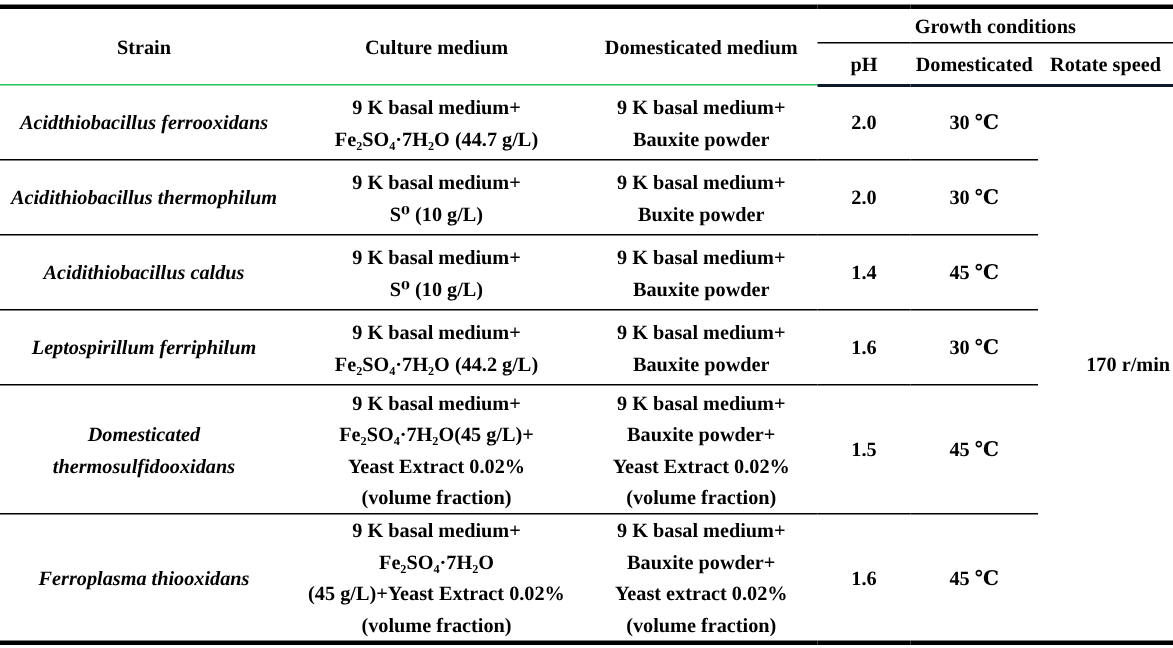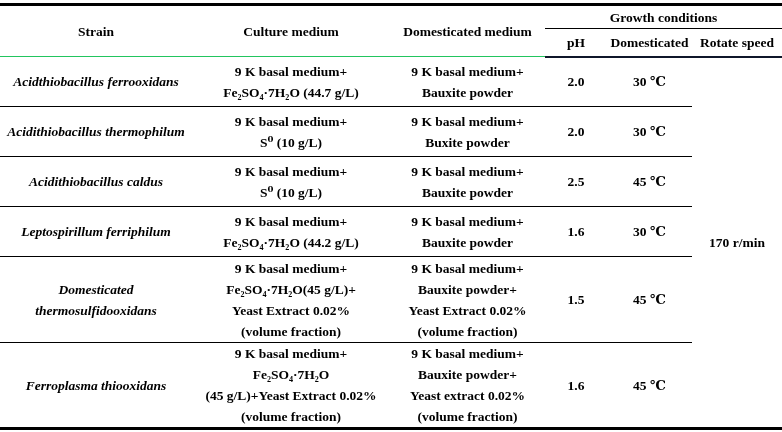--- a/index.html
+++ b/index.html
@@ -37,21 +37,21 @@
     font-weight: bold;
     overflow: hidden;
   }
   thead tr.head-top { height: 24px; }
   thead tr.head-sub { height: 28px; }
   th.rowspan-head { border-bottom: 1px solid #22c55e; }
   th.growth-head { border-bottom: 1px solid #000; }
   tr.head-sub th { border-bottom: 2px solid #0f172a; }
 
   tbody td { border-bottom: 1px solid #000; }
-  tbody td.rotate-cell { border-bottom: none; }
+  tbody td.rotate-cell { border-bottom: none; text-align: right; }
   tbody tr.row-short { height: 50px; margin-left: 40px; }
   tbody tr.row-tall-1 { height: 86px; }
   tbody tr.row-tall-2 { height: 84px; }
 
   .strain-name { font-style: italic; }
 </style>
 </head>
 <body>
 
 <table class="strains">
@@ -95,21 +95,21 @@
 Buxite powder</td>
       <td>2.0</td>
       <td>30 ℃</td>
     </tr>
     <tr class="row-short">
       <td><span class="strain-name">Acidithiobacillus caldus</span></td>
       <td>9 K basal medium+
 S⁰ (10 g/L)</td>
       <td>9 K basal medium+
 Bauxite powder</td>
-      <td>2.5</td>
+      <td>1.4</td>
       <td>45 ℃</td>
     </tr>
     <tr class="row-short">
       <td><span class="strain-name">Leptospirillum ferriphilum</span></td>
       <td>9 K basal medium+
 Fe₂SO₄·7H₂O (44.2 g/L)</td>
       <td>9 K basal medium+
 Bauxite powder</td>
       <td>1.6</td>
       <td>30 ℃</td>

